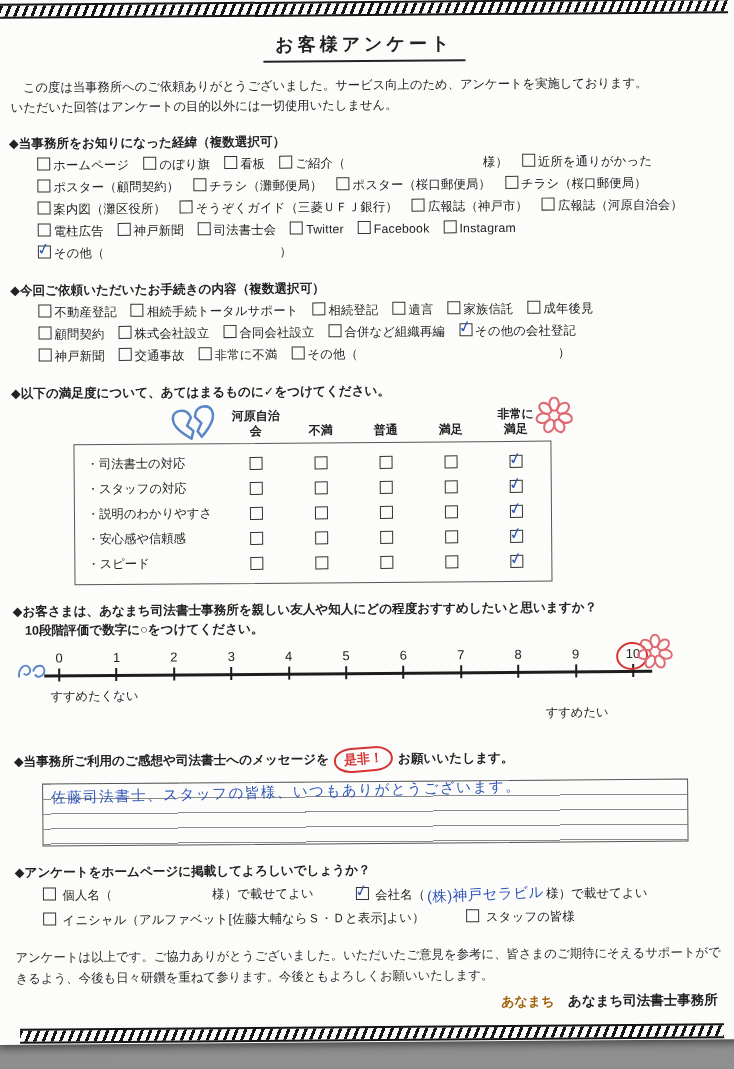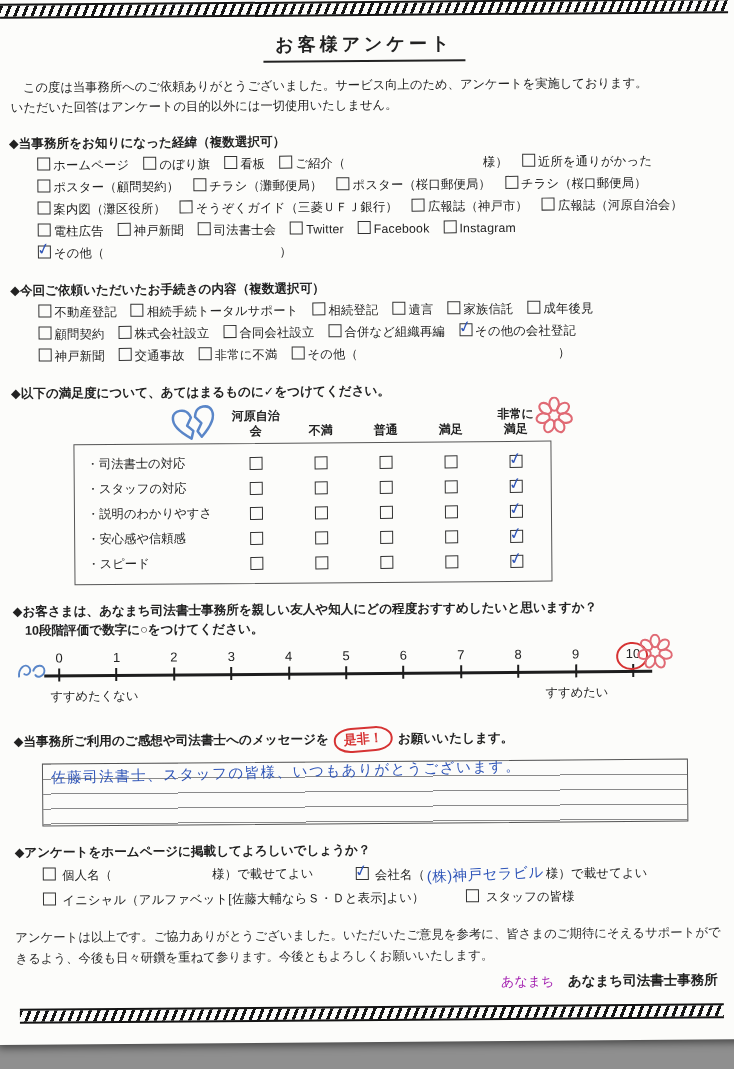--- a/index.html
+++ b/index.html
@@ -64,21 +64,21 @@
   .tick{display:flex;flex-direction:column;align-items:center;width:18px;position:relative;}
   .tick .num{font-size:13px;height:19px;line-height:18px;}
   .tick .bar{width:2px;height:13px;background:#1d1d1d;}
   .circle-mark{
     position:absolute;left:-8px;top:-3px;width:28px;height:24px;
     border:2.2px solid #d63333;border-radius:50%;transform:rotate(-7deg);
   }
   .flower-scale{left:13px;top:-11px;width:36px;height:36px;}
   .squiggle-ic{position:absolute;left:-34px;top:6px;width:32px;height:30px;}
   .scale-labels{display:flex;justify-content:space-between;font-size:12.3px;margin-top:5px;}
-  .scale-labels .right{padding-right:34px;}
+  .scale-labels .right{padding-right:34px;margin-top:20px;}
   
   .q5-head{margin:24px 2px 0;font-size:12.6px;font-weight:bold;display:flex;align-items:center;flex-wrap:nowrap;}
   .badge{
     display:inline-block;color:#d63333;border:2px solid #d63333;
     border-radius:18px / 12px;padding:1px 8px 2px;margin:0 5px;
     font-size:13px;font-weight:bold;transform:rotate(-4deg);white-space:nowrap;
   }
   .msg-box{
     position:relative;margin:9px 40px 0 30px;height:61px;border:1.5px solid #555;
     background-image:repeating-linear-gradient(to bottom,transparent 0,transparent 14px,#8a8a8a 14px,#8a8a8a 15px);
@@ -90,21 +90,21 @@
     transform:rotate(-1deg);white-space:nowrap;
   }
   .hand-company{
     display:inline-block;font-size:14.5px;letter-spacing:0.5px;
     transform:rotate(-2deg) translateY(1px);margin:0 2px;
   }
   .q6row{margin:6px 0 0 30px;font-size:12.3px;display:flex;gap:28px;white-space:nowrap;}
   
   .footer-text{margin:18px 2px 0;font-size:12.4px;line-height:1.65;color:#2c2c2c;}
   .signature{text-align:right;margin:8px 12px 0;font-size:13px;}
-  .signature .logo{font-weight:normal;margin-right:10px;color:#a21caf;}
+  .signature .logo{font-weight:bold;margin-right:10px;color:#a16207;}
   .signature .office{font-weight:bold;font-size:13.5px;}
 </style>
 </head>
 <body>
 
 <div class="paper">
   <div class="deco top"></div>
   <div class="content">
 
     <div class="title-wrap">

